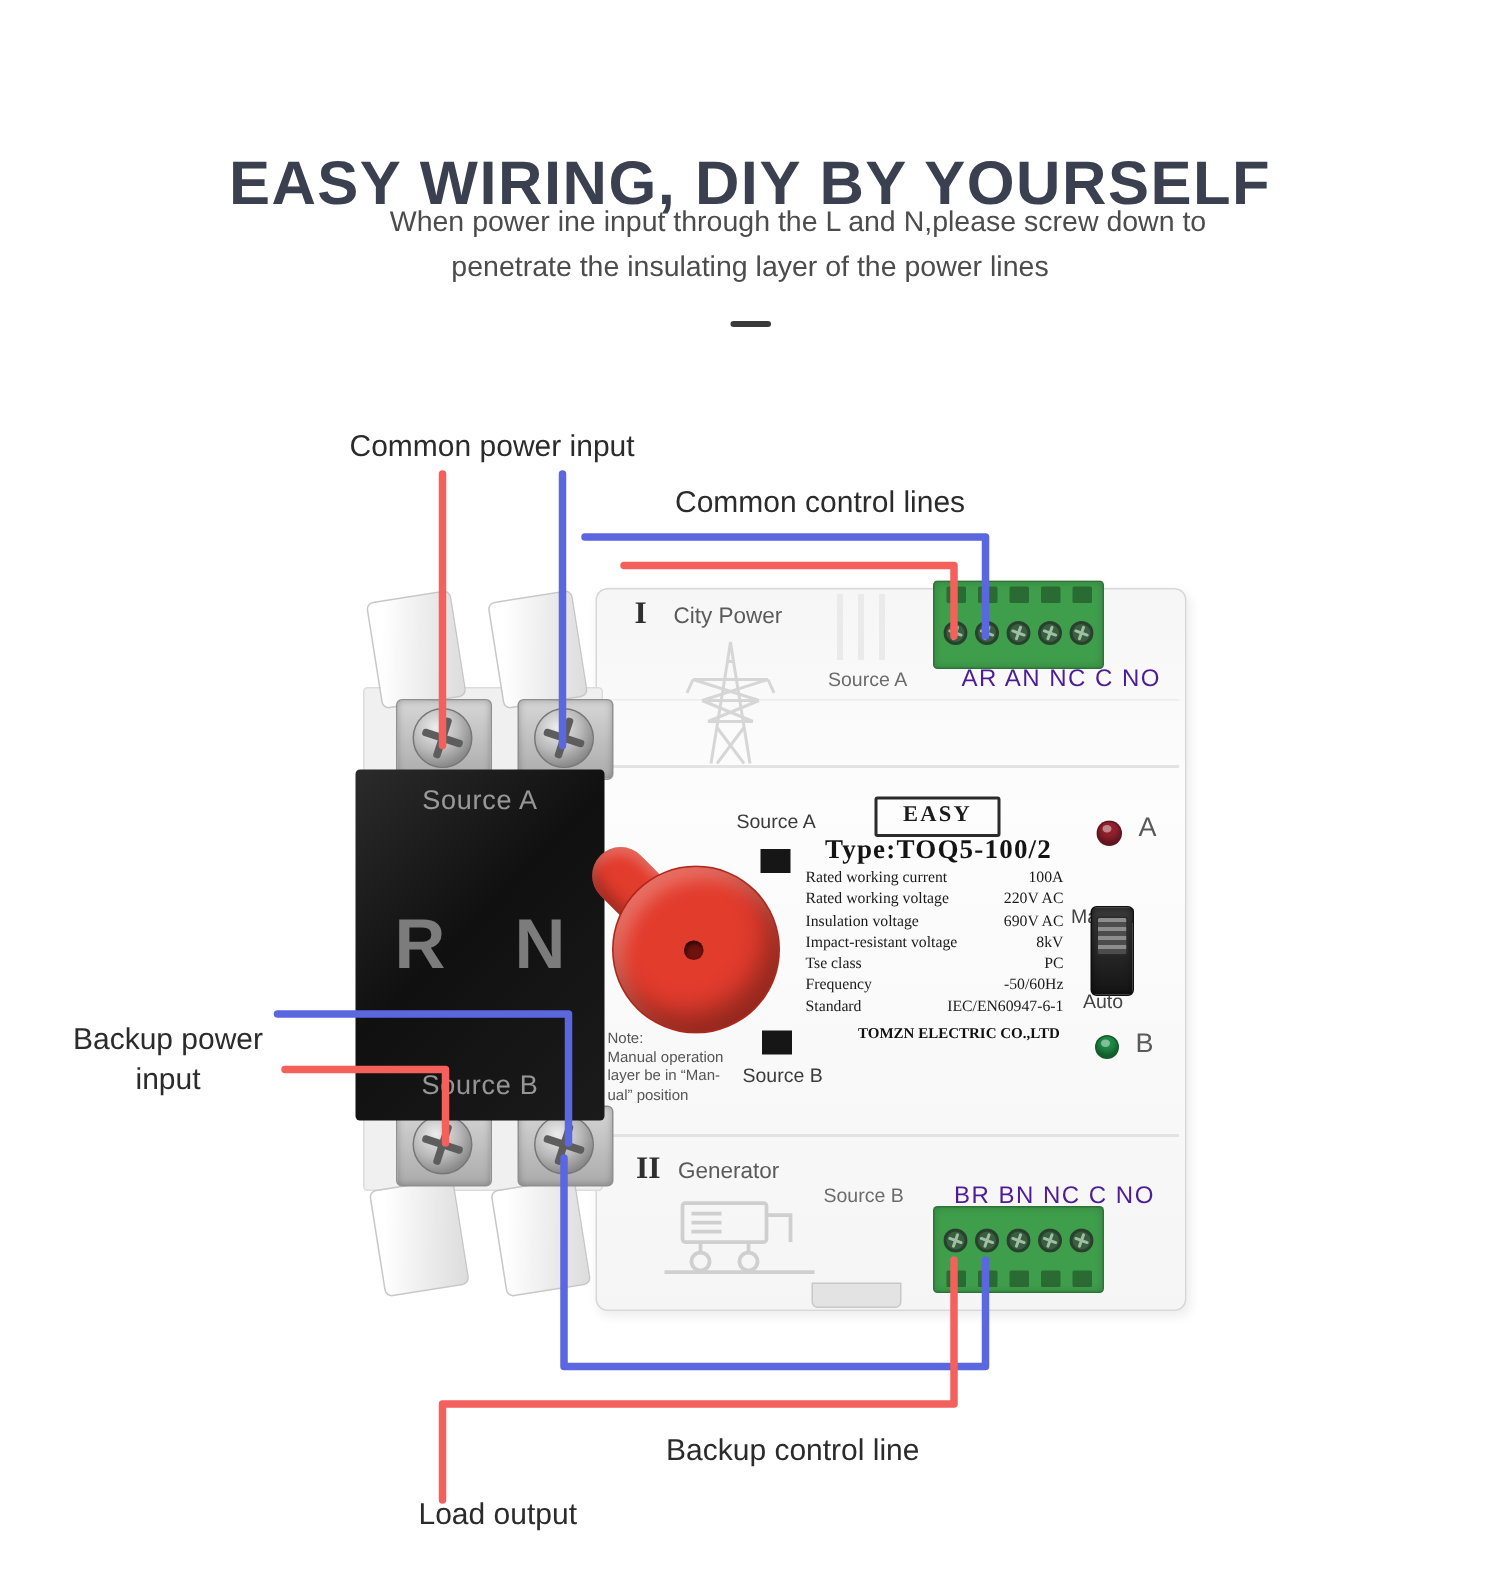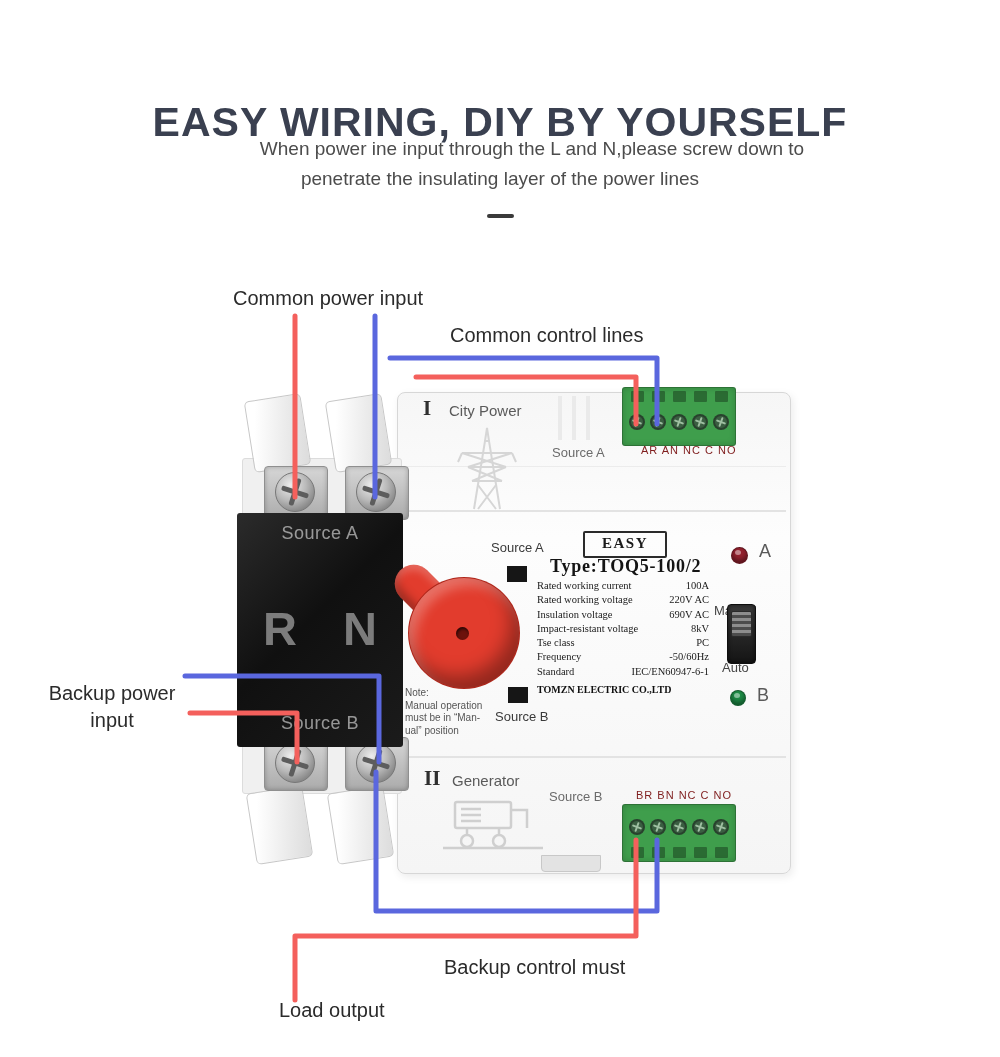--- a/index.html
+++ b/index.html
@@ -58,58 +58,58 @@
   
   .note{font-size:10px;line-height:12.5px;color:#555;}
   .note span{display:block;}
   .panel-src{font-size:13px;color:#3a3a3a;}
   .blk-sq{background:#161616;}
   .brand-box{border:2px solid #2b2b2b;border-radius:2px;text-align:center;
              font-family:"Liberation Serif",serif;font-weight:700;font-size:15px;letter-spacing:1.5px;color:#1b1b1b;}
   .type-line{font-family:"Liberation Serif",serif;font-weight:700;font-size:18px;letter-spacing:.8px;color:#141414;white-space:nowrap;}
   .spec-table{font-family:"Liberation Serif",serif;font-size:10.5px;color:#1a1a1a;}
   .spec-row{display:flex;justify-content:space-between;line-height:14.3px;}
-  .company{font-family:"Liberation Serif",serif;font-weight:700;font-size:10px;color:#101010;white-space:nowrap;}
+  .company{font-family:"Liberation Serif",serif;font-weight:700;font-size:10px;color:#101010;white-space:nowrap;margin-left:35px;}
 
   
   .led{border-radius:50%;border:1px solid rgba(0,0,0,.35);box-sizing:border-box;
        box-shadow:inset 0 -3px 4px rgba(0,0,0,.4);}
   .led::after{content:"";position:absolute;left:3px;top:2px;width:6px;height:5px;border-radius:50%;background:rgba(255,255,255,.45);}
   .ab-label{font-size:18px;color:#5a5a5a;}
   .mode-label{font-size:13px;color:#454545;}
   .mode-switch{background:linear-gradient(180deg,#3a3a3a,#141414);border-radius:4px;border:1px solid #0e0e0e;
                box-shadow:inset 0 0 4px rgba(0,0,0,.6);}
   .mode-knob{position:absolute;left:3px;top:6px;width:19px;height:24px;border-radius:2px;
              background:repeating-linear-gradient(180deg,#8d8d8d 0 3px,#4c4c4c 3px 6px);border:1px solid #2a2a2a;}
 
   .roman{font-family:"Liberation Serif",serif;font-weight:700;font-size:21px;color:#2f2f2f;}
   .strip-label{font-size:15px;color:#5a5a5a;}
   .src-small{font-size:13px;color:#6b6b6b;}
-  .term-labels{font-size:11px;color:#7f1d1d;letter-spacing:1px;white-space:nowrap;}
+  .term-labels{font-size:16px;color:#4c1d95;letter-spacing:1px;white-space:nowrap;}
   .din-clip{background:#e3e3e3;border:1px solid #c8c8c8;border-radius:0 0 4px 4px;}
 
   .wires{pointer-events:none;z-index:40;}
 </style>
 </head>
 <body>
 
 <div class="page">
 
   <h1 class="abs title" style="left:0;top:72px;">EASY WIRING, DIY BY YOURSELF</h1>
   <p class="abs sub" style="left:0;top:138px;margin:0;padding-left:32px;">When power ine input through the L and N,please screw down to</p>
   <p class="abs sub" style="left:0;top:168px;margin:0;">penetrate the insulating layer of the power lines</p>
   <div class="abs dash" style="left:487px;top:214px;width:27px;height:4px;"></div>
 
   <div class="abs label" style="left:233px;top:287px;">Common power input</div>
   <div class="abs label" style="left:450px;top:324px;">Common control lines</div>
   <div class="abs label center" style="left:27px;top:680px;width:170px;">
     <span style="display:block;">Backup power</span>
     <span style="display:block;">input</span>
   </div>
-  <div class="abs label" style="left:444px;top:956px;">Backup control must</div>
+  <div class="abs label" style="left:444px;top:956px;">Backup control line</div>
   <div class="abs label" style="left:279px;top:999px;">Load output</div>
 
   <div class="abs device-body" style="left:397px;top:392px;width:392px;height:480px;"></div>
   <div class="abs seam" style="left:398px;top:466px;width:388px;height:1px;background:#ececec;"></div>
   <div class="abs seam" style="left:398px;top:510px;width:388px;height:2px;"></div>
   <div class="abs seam" style="left:398px;top:756px;width:388px;height:2px;"></div>
   <div class="abs vents" style="left:558px;top:396px;width:42px;height:44px;"></div>
 
   <div class="abs roman" style="left:423px;top:396px;">I</div>
   <div class="abs strip-label" style="left:449px;top:402px;">City Power</div>
@@ -163,21 +163,21 @@
     <div class="abs block-src" style="left:0;top:200px;">Source B</div>
   </div>
 
   <div class="abs knob-handle" style="left: 388px; top: 581px; width: 84px; height: 38px; background: rgb(226, 60, 45);"></div>
   <div class="abs knob-circle" style="left: 408px; top: 577px; background: rgb(226, 60, 45);"></div>
   <div class="abs knob-dot" style="left:456px;top:627px;"></div>
 
   <div class="abs note" style="left:405px;top:687px;width:95px;">
     <span>Note:</span>
     <span>Manual operation</span>
-    <span>must be in “Man-</span>
+    <span>layer be in “Man-</span>
     <span>ual” position</span>
   </div>
 
   <div class="abs panel-src" style="left:491px;top:540px;">Source A</div>
   <div class="abs blk-sq" style="left:507px;top:566px;width:20px;height:16px;"></div>
   <div class="abs brand-box" style="left:583px;top:531px;width:80px;height:23px;line-height:21px;">EASY</div>
   <div class="abs type-line" style="left:550px;top:556px;">Type:TOQ5-100/2</div>
   <div class="abs spec-table" style="left:537px;top:579px;width:172px;">
     <div class="spec-row">
       <span>Rated working current</span>

